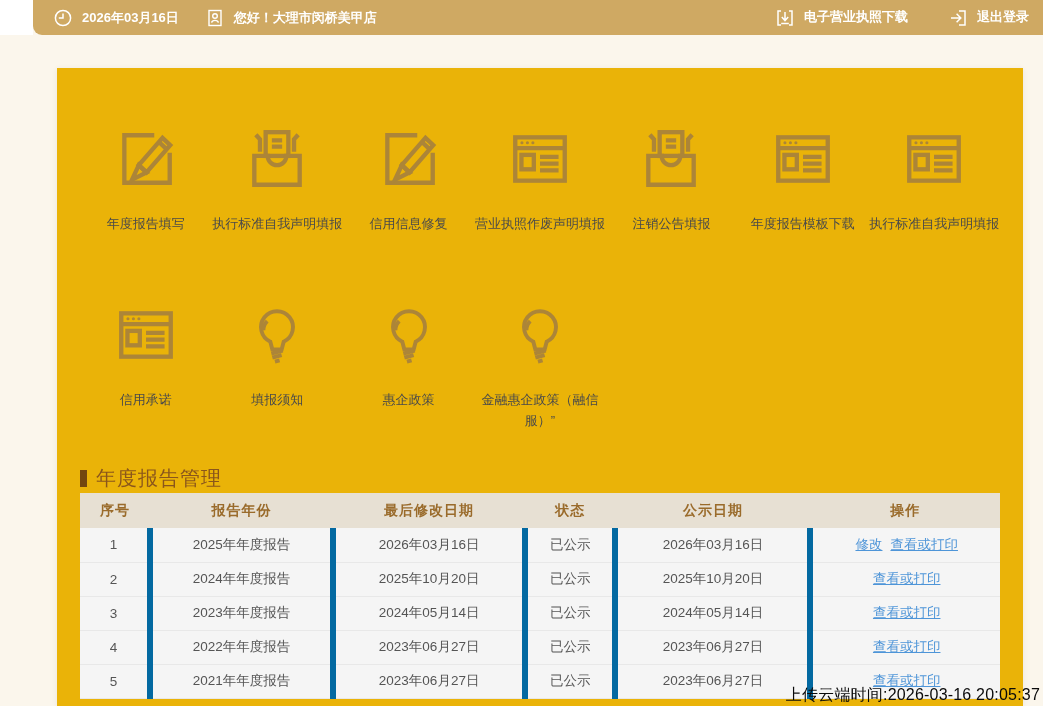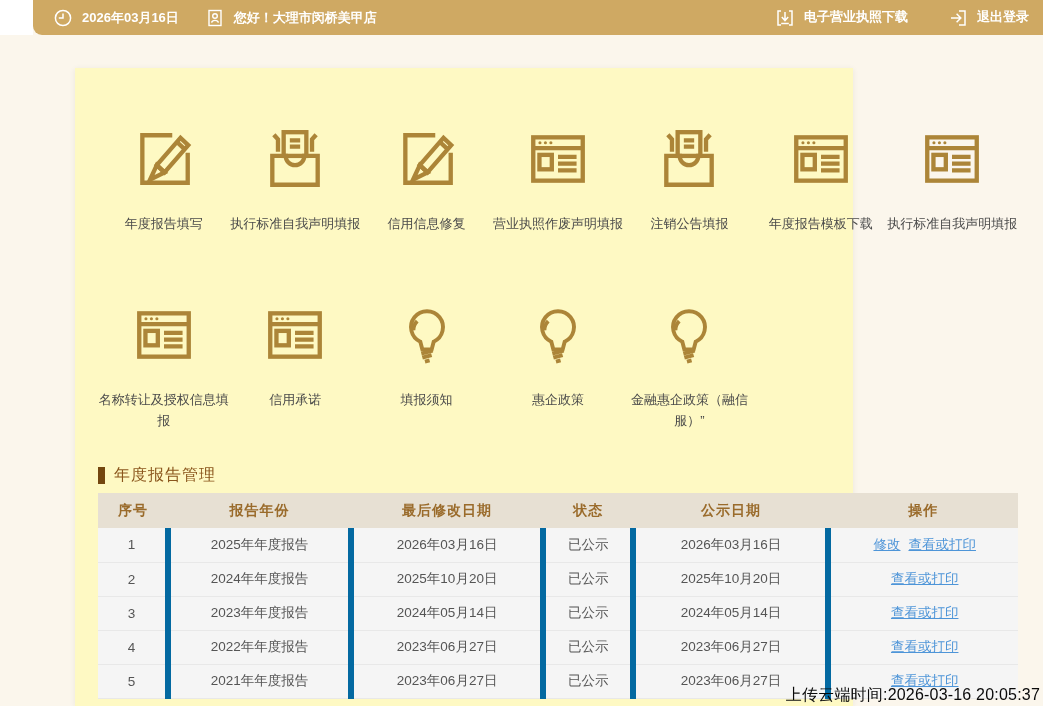--- a/index.html
+++ b/index.html
@@ -16,35 +16,35 @@
   .topbar{position:absolute;left:33px;top:0;right:0;height:35px;background:var(--gold,#CFA963);
           border-bottom-left-radius:9px;display:flex;align-items:center;color:#fff;
           font-size:13px;font-weight:600;padding:0 14px 0 20px;}
   .tb-group{display:flex;align-items:center;gap:9px;}
   .tb-ico{width:20px;height:20px;color:#fff;flex:0 0 auto;}
   .tb-right{margin-left:auto;display:flex;align-items:center;gap:40px;}
   .tb-btn{display:flex;align-items:flex-start;gap:9px;cursor:pointer;color:#fff;text-decoration:none;}
   .greet{margin-left:26px;}
 
   
-  .card{position:absolute;left:57px;top:68px;width:778px;height:638px;background:#fef9c3;
-        box-shadow:0 1px 6px rgba(0,0,0,0.07);margin-left:18px;}
+  .card{position:absolute;left:57px;top:68px;width:966px;height:638px;background:#eab308;
+        box-shadow:0 1px 6px rgba(0,0,0,0.07);}
 
   
   .menu-row{position:absolute;left:23px;width:920px;display:grid;grid-template-columns:repeat(7,1fr);}
   .menu-row.r1{top:58px;}
   .menu-row.r2{top:234px;}
   .menu-cell{display:flex;flex-direction:column;align-items:center;cursor:pointer;}
   .menu-ico{width:66px;height:66px;color:var(--icon,#AC8538);}
   .menu-label{margin-top:22px;font-size:13px;color:#4a4a4a;text-align:center;line-height:1.6;max-width:140px;}
 
   
   .section-head{position:absolute;left:23px;top:397px;display:flex;align-items:center;gap:9px;}
   .section-bar{width:7px;height:17px;background:var(--bar,#73470F);}
-  .section-title{font-size:16px;color:var(--title,#8A561C);letter-spacing:1px;}
+  .section-title{font-size:20px;color:var(--title,#8A561C);letter-spacing:1px;}
 
   
   table.report{position:absolute;left:23px;top:425px;width:920px;border-collapse:collapse;table-layout:fixed;}
   table.report th{height:35px;background:var(--hdr-bg,#E7E0D3);color:var(--hdr-tx,#9A6B2B);
       font-size:14px;font-weight:700;text-align:center;letter-spacing:1px;}
   table.report td{height:34px;background:var(--row,#F5F5F5);color:var(--cell,#555);font-size:13.5px;
       text-align:center;border-bottom:1px solid #E8E8E8;}
   table.report td + td{border-left:6px solid #0369a1;}
   table.report a{color:var(--link,#4E95D8);text-decoration:underline;margin:0 4px;}
 
@@ -177,26 +177,20 @@
       </div>
       <div class="menu-cell">
         <svg class="menu-ico">
             <use href="#i-web"></use>
           </svg>
         <div class="menu-label">执行标准自我声明填报</div>
       </div>
     </div>
 
     <div class="menu-row r2">
-      <div class="menu-cell">
-        <svg class="menu-ico">
-            <use href="#i-web"></use>
-          </svg>
-        <div class="menu-label">名称转让及授权信息填报</div>
-      </div>
       <div class="menu-cell">
         <svg class="menu-ico">
             <use href="#i-web"></use>
           </svg>
         <div class="menu-label">信用承诺</div>
       </div>
       <div class="menu-cell">
         <svg class="menu-ico">
             <use href="#i-bulb"></use>
           </svg>

